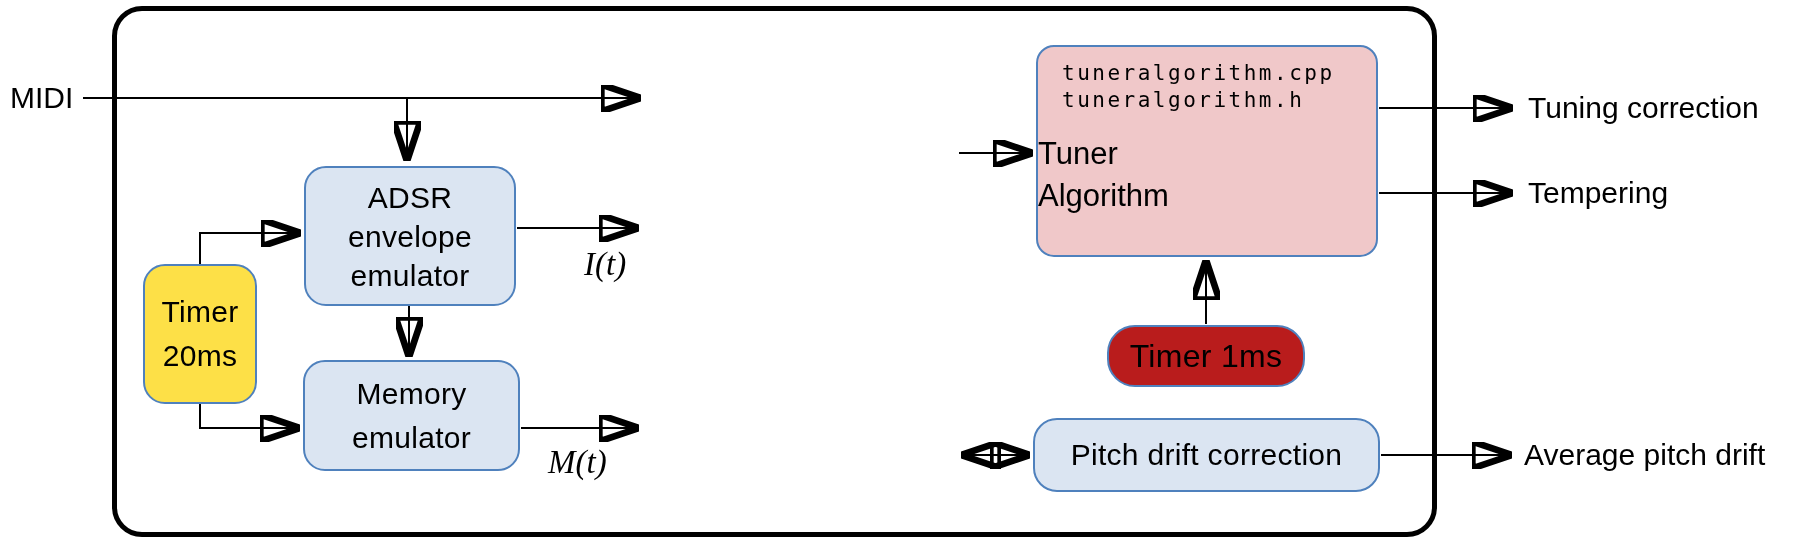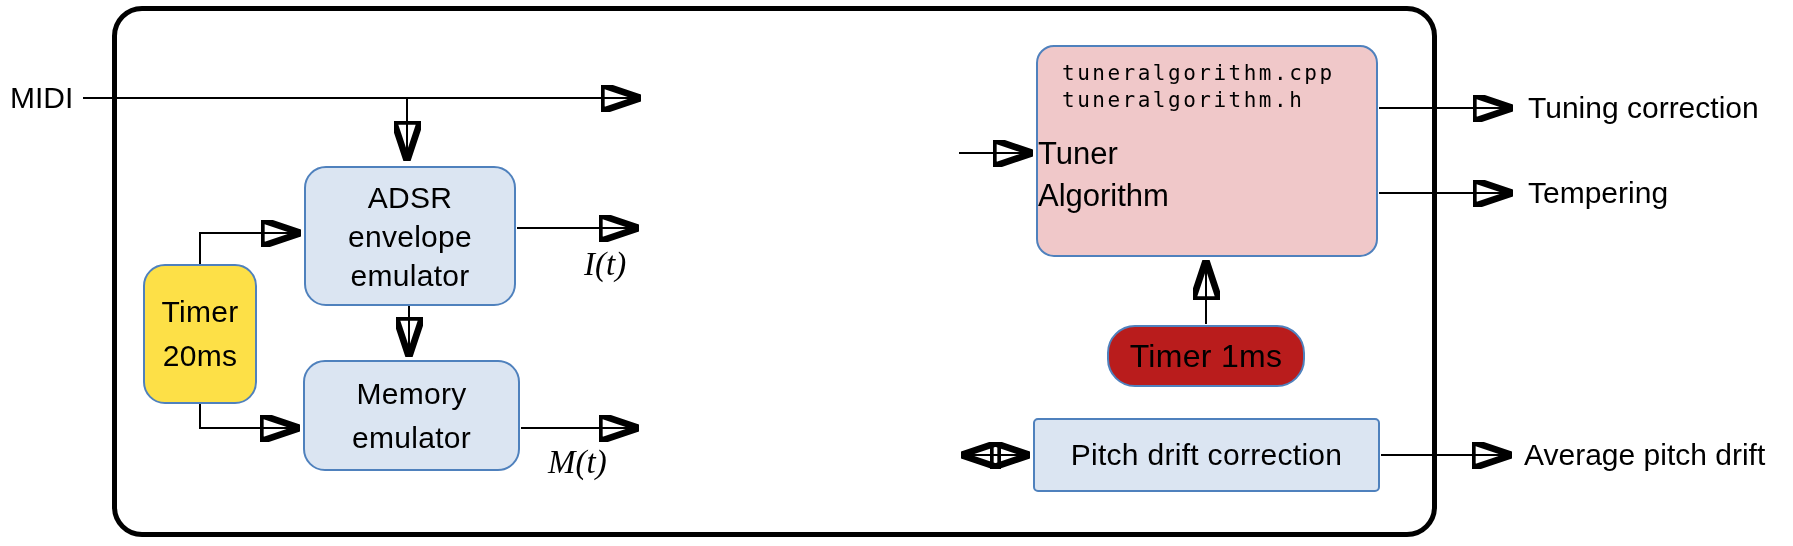--- a/index.html
+++ b/index.html
@@ -158,21 +158,21 @@
     <div class="inner-file mono" style="left:24px; top:13px;">tuneralgorithm.cpp
 tuneralgorithm.h</div>
     <div class="ptitle">Tuner
 Algorithm</div>
   </div>
 
   <div class="box blue" style="left: 1107px; top: 325px; width: 198px; height: 62px; border-radius: 28px; background-color: #b91c1c; border-color: rgb(79, 129, 189);">
     <div class="box-label" style="font-size:32px;">Timer 1ms</div>
   </div>
 
-  <div class="box blue" style="left: 1033px; top: 418px; width: 347px; height: 74px; border-radius: 5px; background-color: rgb(219, 229, 242); border-color: rgb(79, 129, 189);">
+  <div class="box blue" style="left: 1033px; top: 418px; width: 347px; height: 74px; border-radius: 24px; background-color: rgb(219, 229, 242); border-color: rgb(79, 129, 189);">
     <div class="box-label">Pitch drift correction</div>
   </div>
 
   <div class="sig-label" style="left:536px; top:246px;margin-left:48px;">I(t)</div>
   <div class="sig-label" style="left:548px; top:444px;">M(t)</div>
 
   <div class="ext-label" style="left:1528px; top:92px;">Tuning correction</div>
   <div class="ext-label" style="left:1528px; top:177px;">Tempering</div>
   <div class="ext-label" style="left:1524px; top:439px;">Average pitch drift</div>
 

